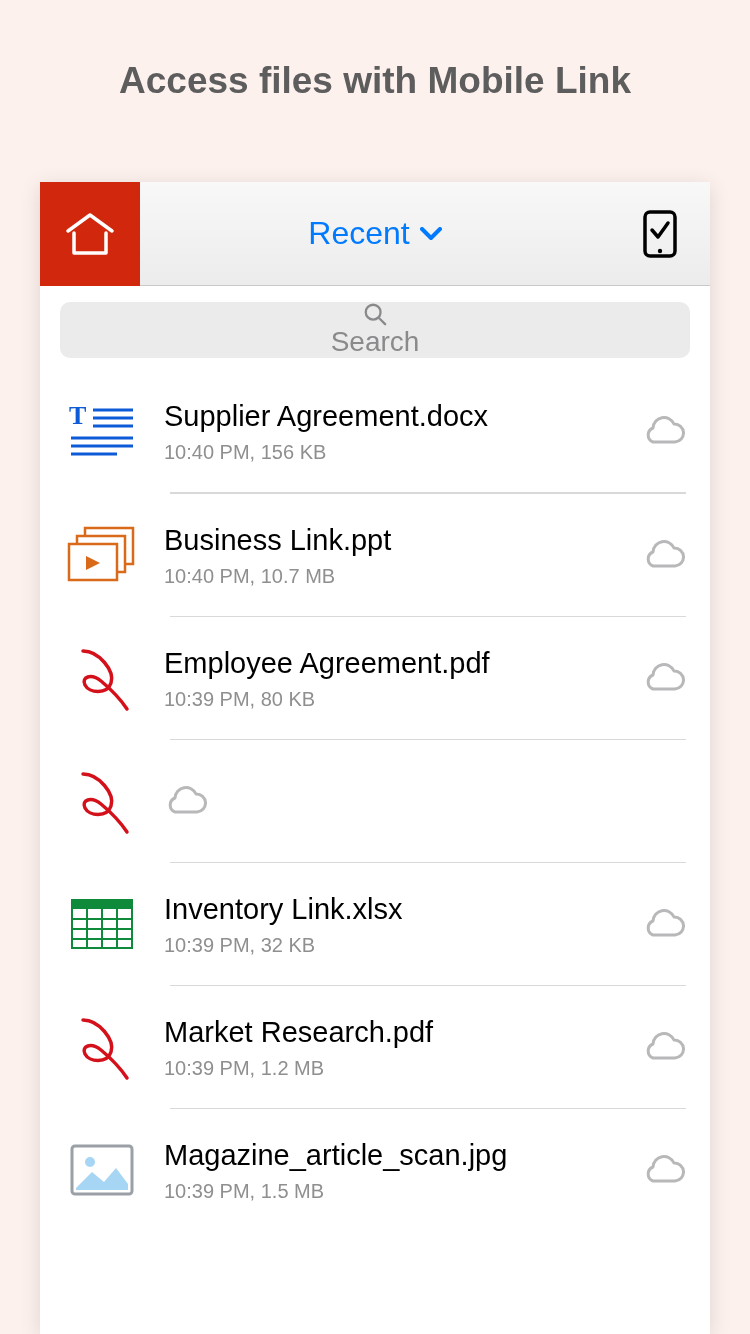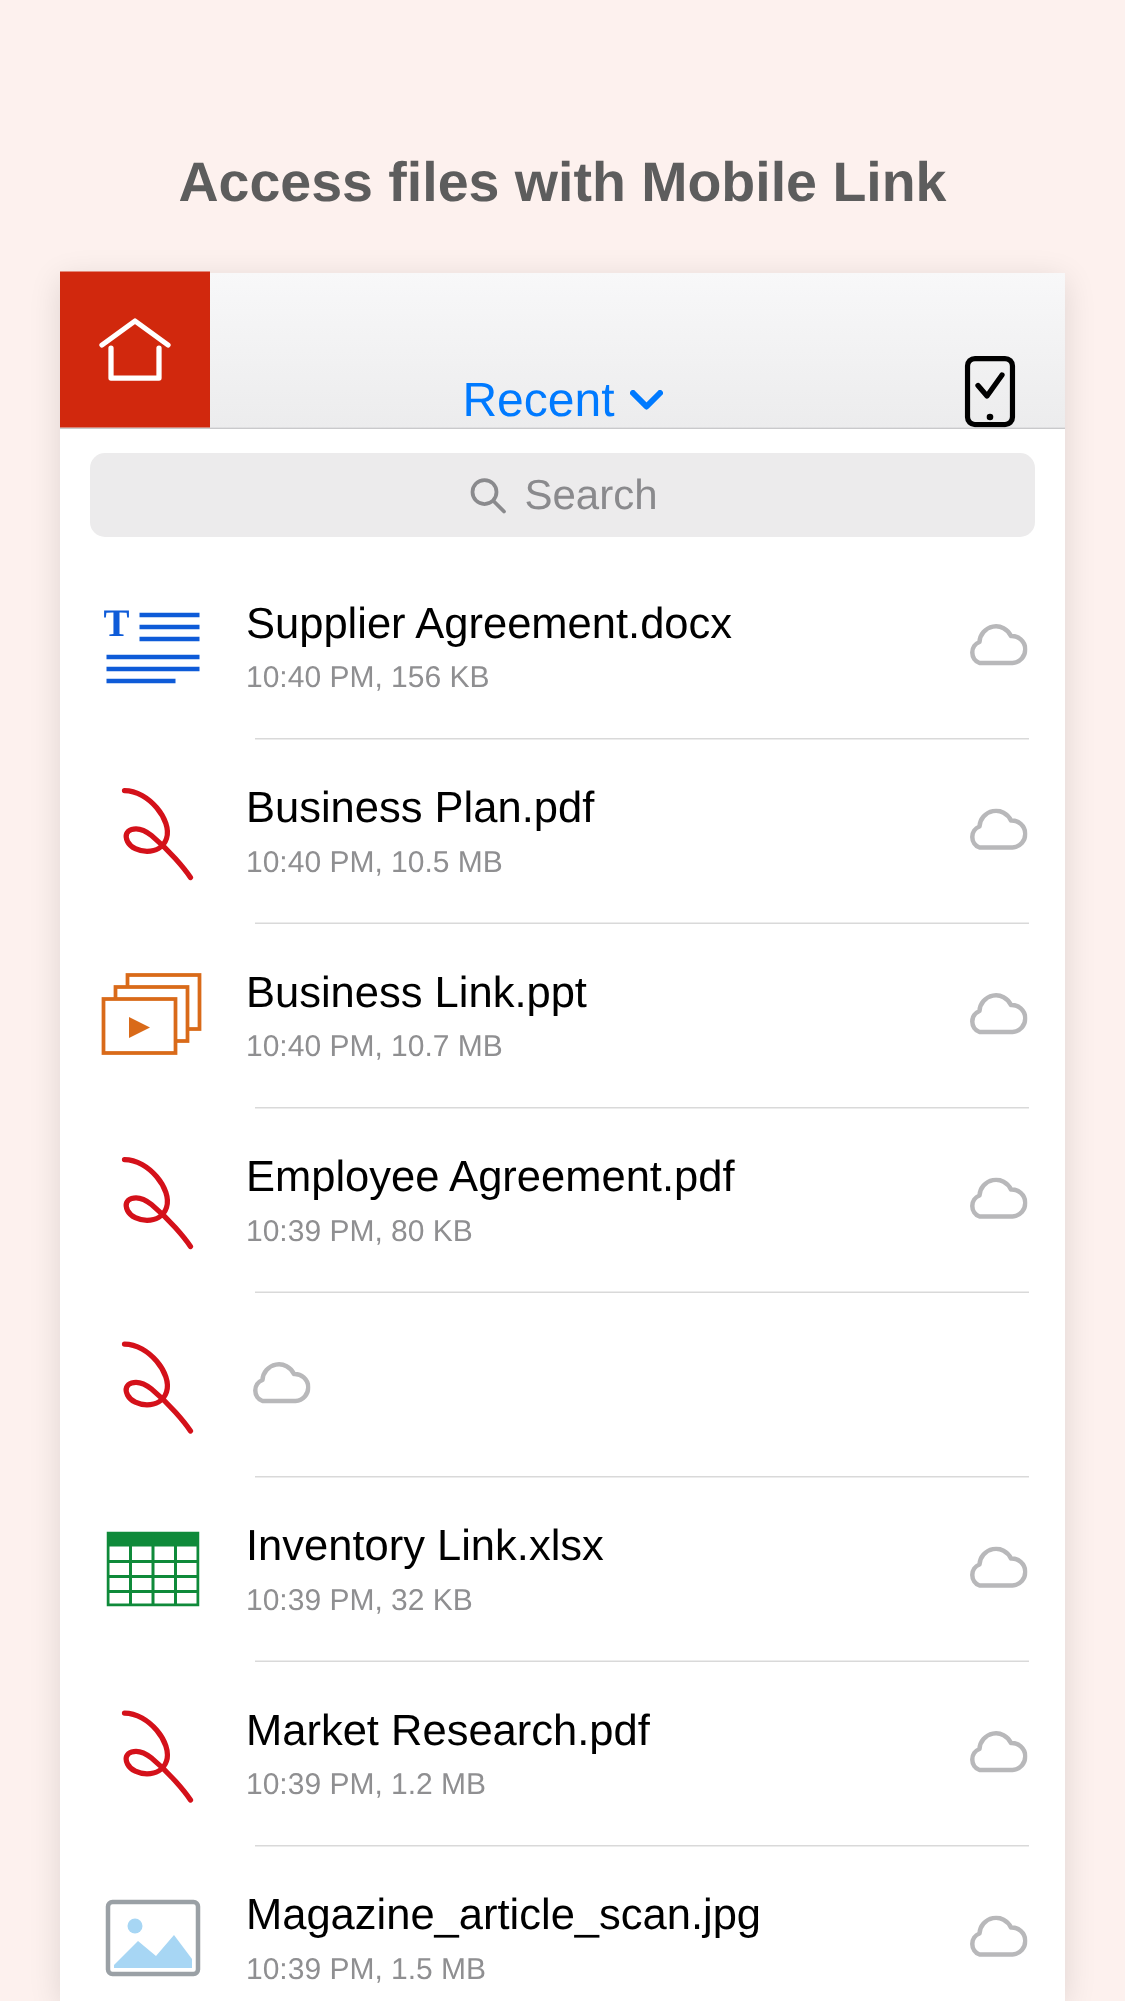--- a/index.html
+++ b/index.html
@@ -7,37 +7,37 @@
   width: 750px; height: 1334px;
   background: #fdf1ee;
   font-family: -apple-system, "Helvetica Neue", Helvetica, Arial, sans-serif;
   overflow: hidden;
 }
 .title {
   text-align: center;
   color: #5d5d5d;
   font-size: 37px;
   font-weight: 600;
-  padding-top: 101px;
+  padding-top: 60px;
 }
 .phone {
   position: absolute;
   top: 182px;
   left: 40px;
   width: 670px;
   height: 1152px;
   background: #fff;
   box-shadow: 0 4px 20px rgba(0,0,0,0.12);
 }
 .navbar {
   height: 104px;
   background: linear-gradient(#f8f8f9, #ececed);
   border-bottom: 1px solid #c9c9cb;
   display: flex;
-  align-items: flex-end;
+  align-items: center;
 }
 .home-btn {
   width: 100px;
   height: 104px;
   background: #d1280d;
   display: flex;
   align-items: center;
   justify-content: center;
 }
 .nav-center {
@@ -58,24 +58,24 @@
   align-items: center;
   justify-content: center;
 }
 .searchbar {
   margin: 16px 20px 0 20px;
   height: 56px;
   background: #ecebec;
   border-radius: 10px;
   display: flex;
   align-items: center;
-  justify-content: center;
-  gap: 12px;
+  justify-content: flex-start;
   color: #8a8a8d;
   font-size: 28px;
+  flex-direction: column;
 }
 .list {
   margin-top: 12px;
 }
 .row {
   display: flex;
   align-items: center;
   padding: 20px 24px 20px 20px;
   gap: 20px;
   min-height: 122px;
@@ -154,36 +154,20 @@
       <div class="fname">Supplier Agreement.docx</div>
       <div class="fmeta">10:40 PM, 156 KB</div>
     </div>
     <div class="cloud">
           <svg width="42" height="30" viewBox="0 0 42 30">
   <path d="M32 26 A9 9 0 0 0 31 8 A11 11 0 0 0 10 12 A7.5 7.5 0 0 0 10 26 Z" fill="none" stroke="#b8b8ba" stroke-width="3" stroke-linejoin="round"></path>
 </svg>
         </div>
   </div>
       <div class="divider"></div>
-      <div class="row">
-    <div class="icon-slot">
-          <svg width="62" height="70" viewBox="0 0 62 70">
-    <path d="M12 8 C28 8 44 28 40 40 C36 52 18 50 14 42 C10 34 20 30 30 38 C42 48 52 60 56 66" fill="none" stroke="#d4111a" stroke-width="3.5" stroke-linecap="round"></path>
-  </svg>
-        </div>
-    <div class="text-slot">
-      <div class="fname">Business Plan.pdf</div>
-      <div class="fmeta">10:40 PM, 10.5 MB</div>
-    </div>
-    <div class="cloud">
-          <svg width="42" height="30" viewBox="0 0 42 30">
-  <path d="M32 26 A9 9 0 0 0 31 8 A11 11 0 0 0 10 12 A7.5 7.5 0 0 0 10 26 Z" fill="none" stroke="#b8b8ba" stroke-width="3" stroke-linejoin="round"></path>
-</svg>
-        </div>
-  </div>
       <div class="divider"></div>
       <div class="row">
     <div class="icon-slot">
           <svg width="70" height="58" viewBox="0 0 70 58">
     <rect x="18" y="2" width="48" height="36" fill="none" stroke="#d96a19" stroke-width="2.5"></rect>
     <rect x="10" y="10" width="48" height="36" fill="#fff" stroke="#d96a19" stroke-width="2.5"></rect>
     <rect x="2" y="18" width="48" height="36" fill="#fff" stroke="#d96a19" stroke-width="2.5"></rect>
     <path d="M19 30 L19 44 L33 37 Z" fill="#d96a19"></path>
   </svg>
         </div>

